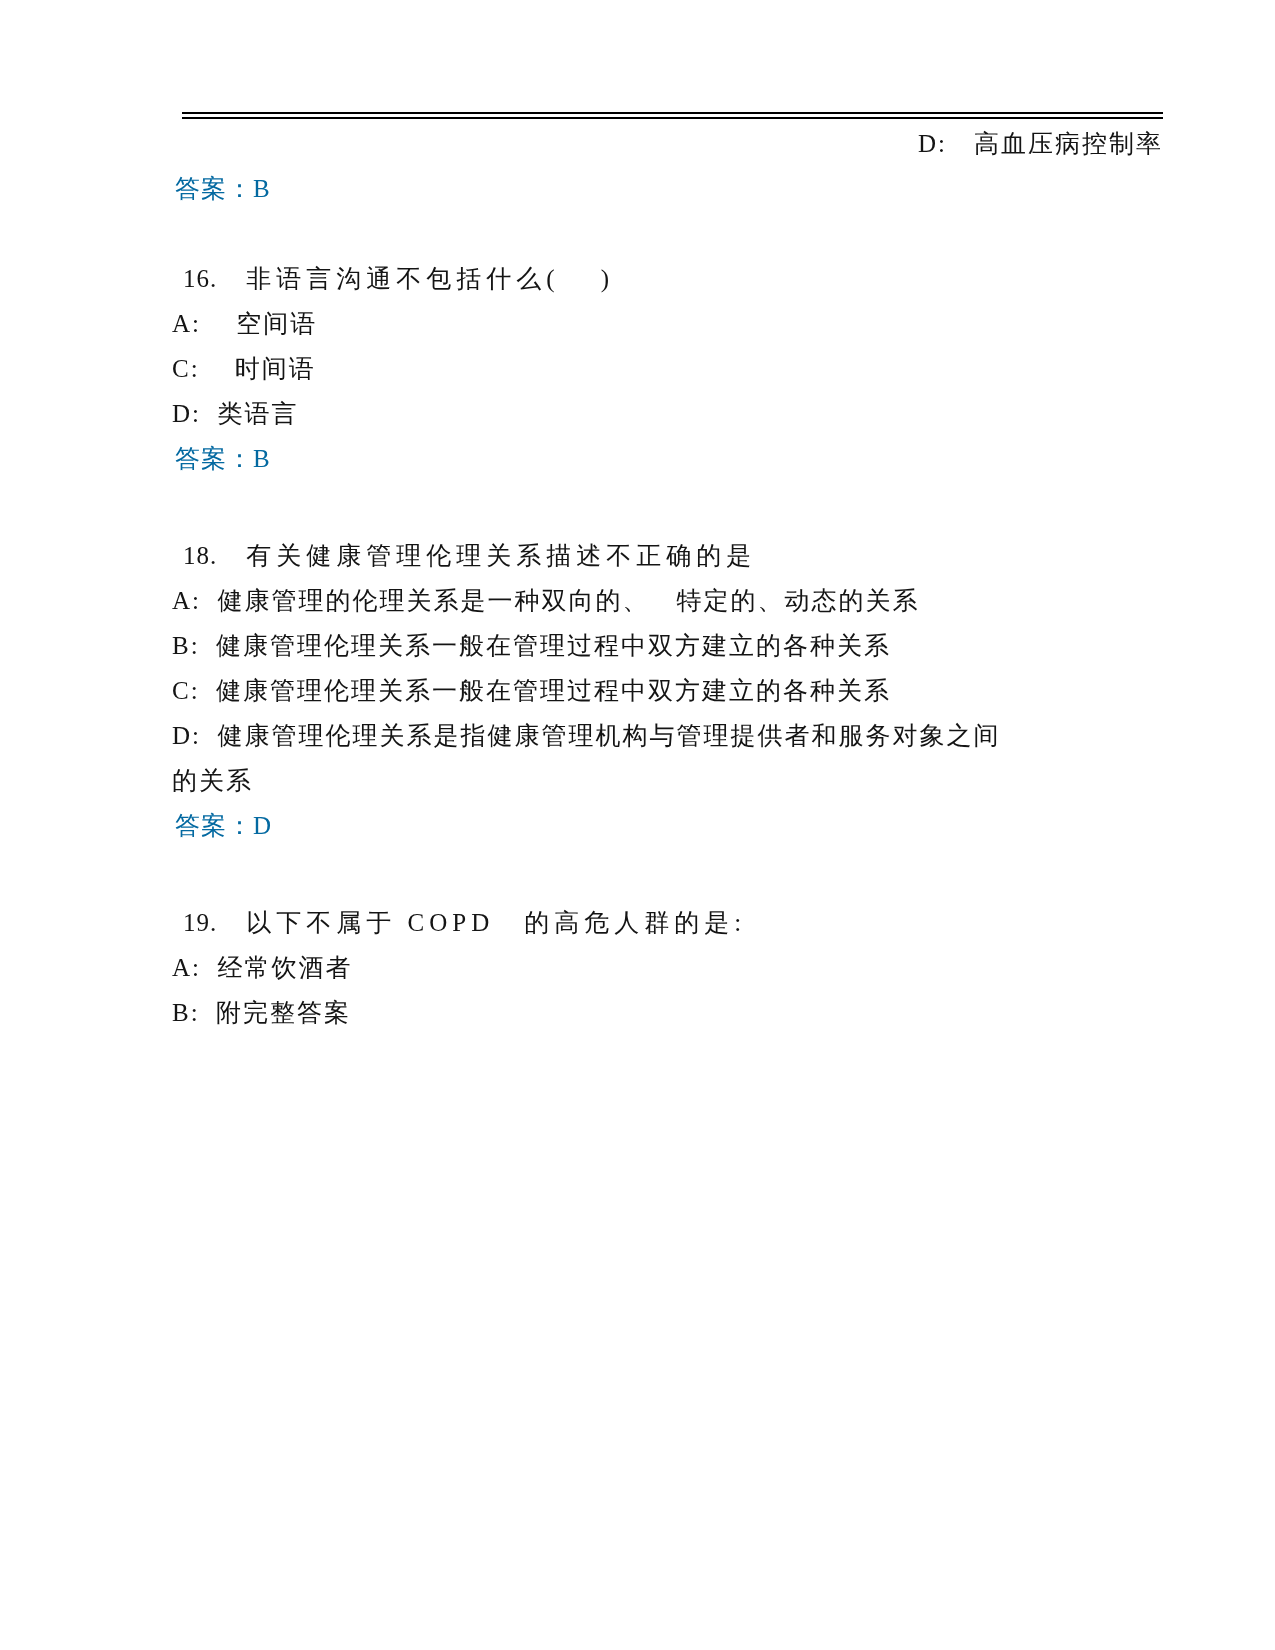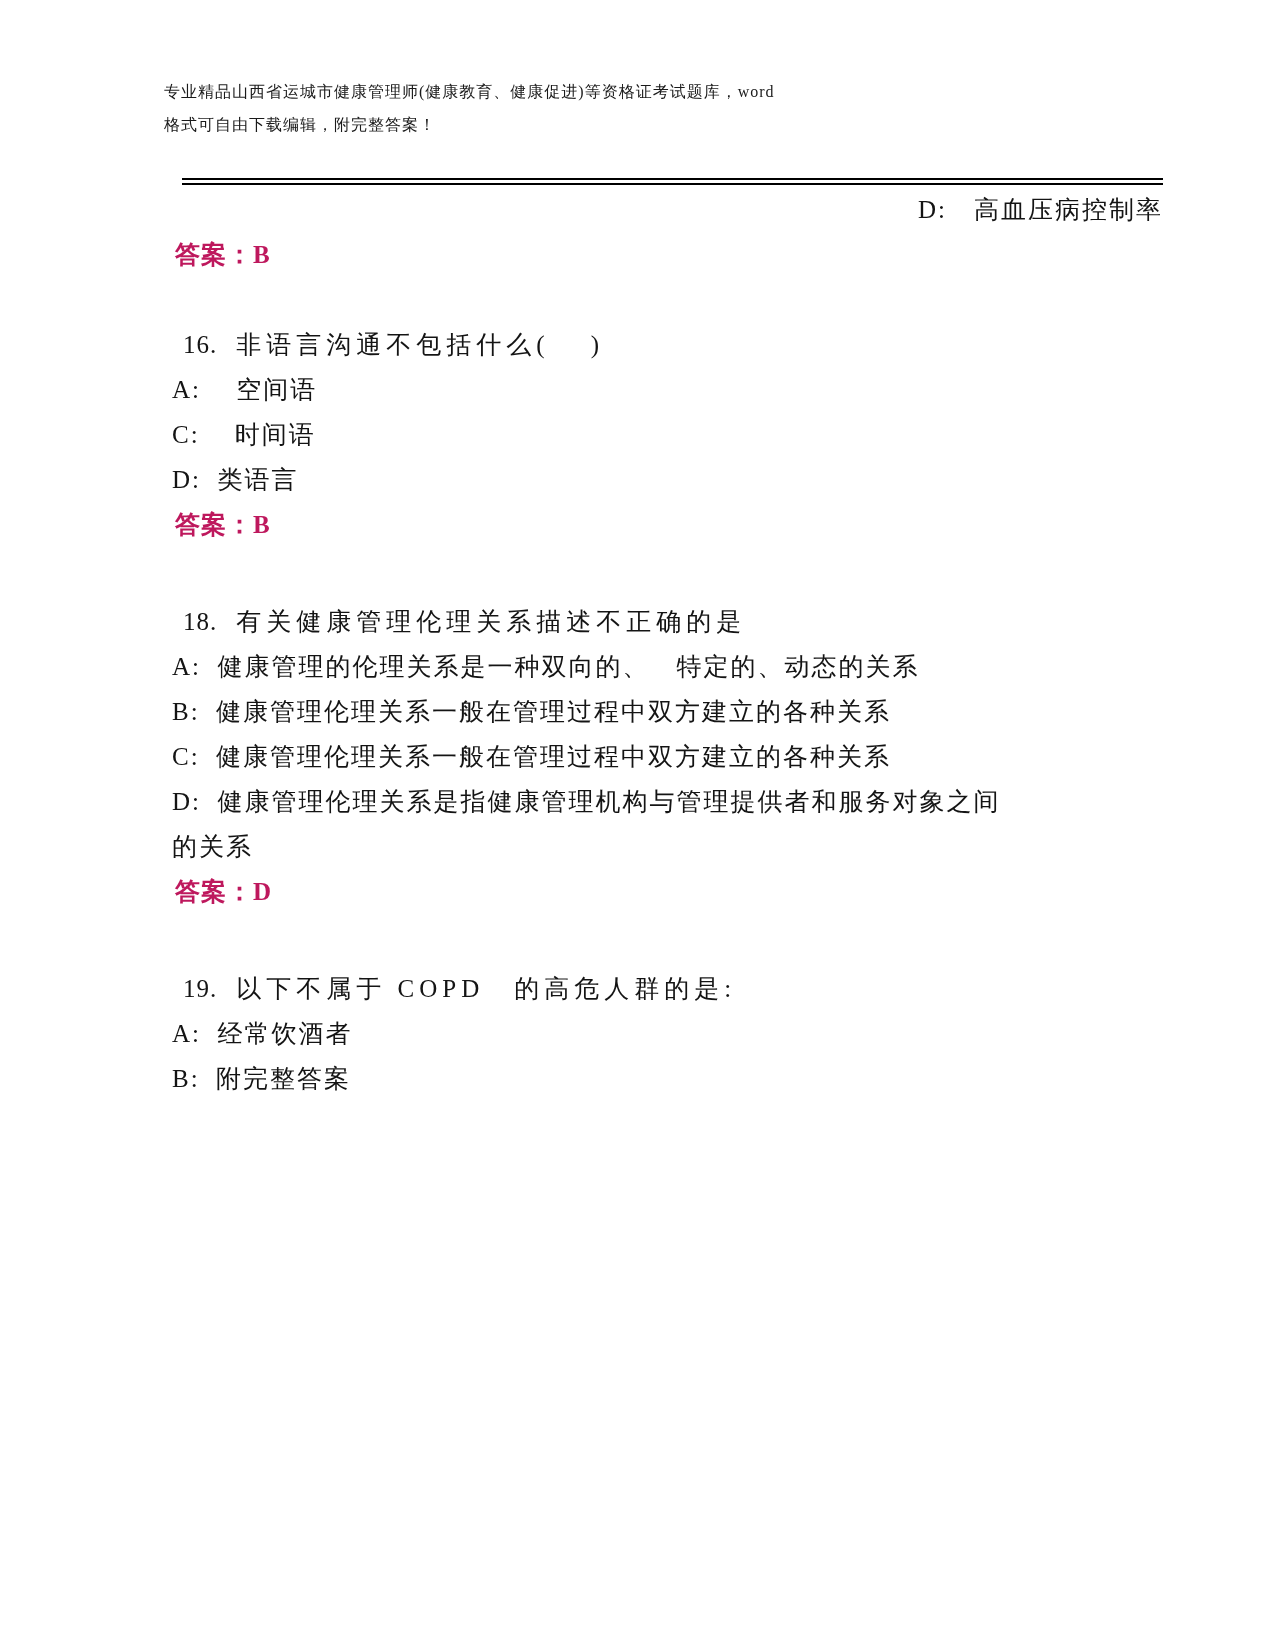--- a/index.html
+++ b/index.html
@@ -8,37 +8,33 @@
 
   
   .hdr { margin-left: -8px; }
   .hline { font-size: 16px; line-height: 33px; letter-spacing: 1px; white-space: pre-wrap; color: #1a1a1a; }
   .rule { margin-left: 10px; margin-top: 37px; height: 3px; border-top: 2px solid #000; border-bottom: 2px solid #000; }
 
   
   .line { font-size: 25px; line-height: 45px; letter-spacing: 2px; white-space: pre-wrap; }
   .lead { margin-top: 2px; text-align: right; }
   .opt-lead, .ans { margin-left: 3px; }
-  .ans { font-weight: bold; letter-spacing: 1px; color: #be185d; }
+  .ans { font-weight: normal; letter-spacing: 1px; color: #0369a1; }
 
   .q { margin-top: 52px; }
   .q-first { margin-top: 45px; }
   .qtitle { margin-left: 11px; }
-  .qnum { letter-spacing: 1px; margin-right: 19px; }
+  .qnum { letter-spacing: 1px; margin-right: 29px; }
   .qtext { letter-spacing: 5px; }
 </style>
 </head>
 <body>
 
 <div class="page">
 
-  <header class="hdr">
-    <div class="hline">专业精品山西省运城市健康管理师(健康教育、健康促进)等资格证考试题库，word</div>
-    <div class="hline">格式可自由下载编辑，附完整答案！</div>
-  </header>
 
   <div class="rule"></div>
 
   <main>
 
     <div class="line opt-lead lead">D:　高血压病控制率</div>
     <div class="line ans">答案：B</div>
 
     <section class="q q-first">
       <div class="line qtitle"><span class="qnum">16.</span><span class="qtext">非语言沟通不包括什么(　 )</span></div>

